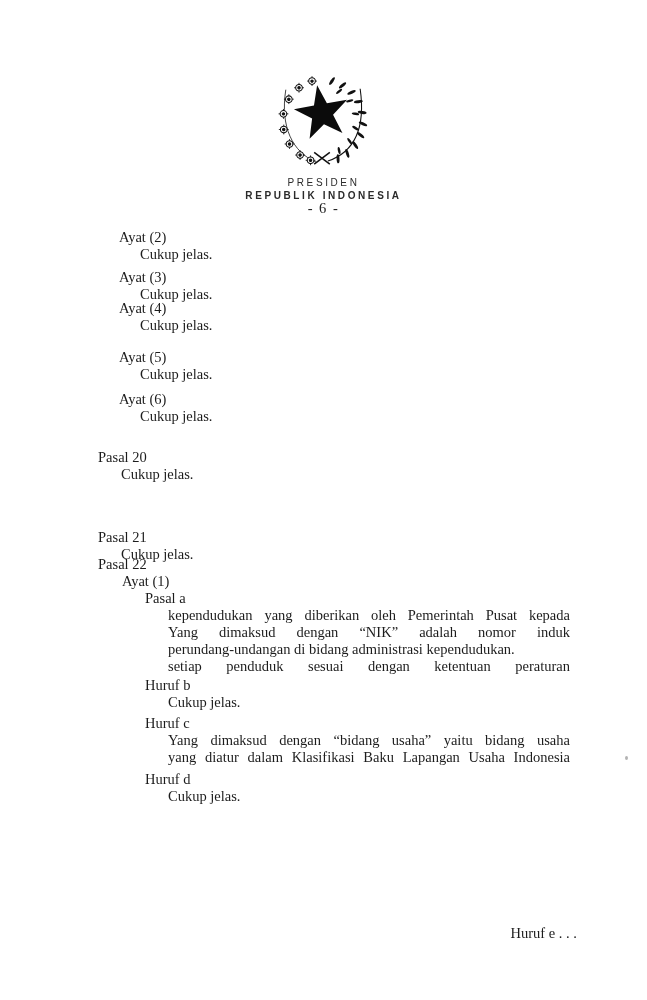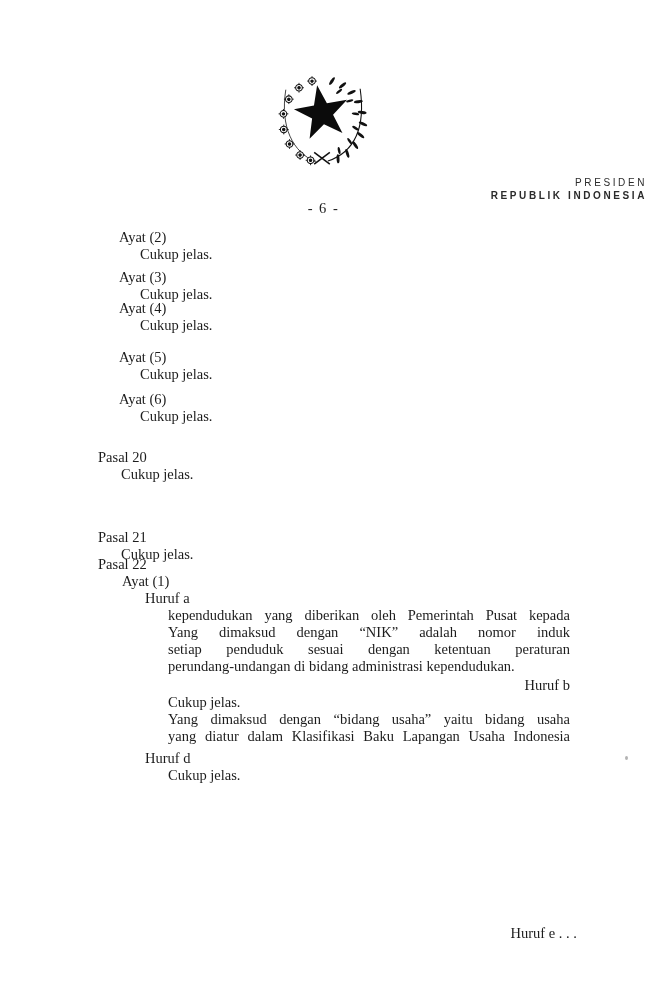--- a/index.html
+++ b/index.html
@@ -9,41 +9,41 @@
     margin:0 auto;
     background:#ffffff;
     font-family:"Liberation Serif", serif;
     font-size:14.5px;
     line-height:17px;
     color:#1c1c1c;
     overflow:hidden;
   }
   .emblem{position:absolute;left:273px;top:76px;width:98px;height:90px;}
   .hdr{
-    position:absolute;left:0;right:0;text-align:right;
+    position:absolute;left:0;right:0;text-align:center;
     font-family:"Liberation Sans", sans-serif;
     font-size:10px;letter-spacing:2.6px;color:#2b2b2b;line-height:12px;
   }
   .hdr1{top:177px;}
   .hdr2{top:190px;font-weight:bold;}
   .pagenum{
     position:absolute;left:0;right:0;top:200px;text-align:center;
     font-size:14.5px;letter-spacing:1.5px;color:#1c1c1c;
   }
   .blk{position:absolute;left:119px;font-family:Liberation Serif, serif;}
   .blk.pasal{left:98px;}
   .ind21{margin-left:21px;}
   .ind23{margin-left:23px;}
   .ind24{margin-left:24px;}
   .ind47{margin-left:47px;}
   .ind70{margin-left:70px;}
   .para{margin-left:70px;width:402px;}
   .jline{text-align:justify;text-align-last:justify;}
   .jline.last{text-align-last:left;}
-  .mt2{margin-top:2px;text-align:right;}
+  .mt2{margin-top:2px;}
   .mt4{margin-top:4px;}
   .mt5{margin-top:5px;}
   .cont{position:absolute;top:897px;right:70px;margin-top:28px;}
   .speck{position:absolute;left:625px;top:756px;width:3px;height:4px;background:#9a9a9a;border-radius:50%;opacity:.75;}
 </style>
 </head>
 <body>
 
 <div class="page">
 
@@ -158,31 +158,32 @@
 
   <div class="blk pasal" style="top:529px">
     <div>Pasal 21</div>
     <div class="ind23">Cukup jelas.</div>
   </div>
 
   <div class="blk pasal" style="top:556px">
     <div>Pasal 22</div>
     <div class="ind24">Ayat (1)</div>
 
-    <div class="ind47">Huruf a</div>
+    <div class="ind47">Pasal a</div>
     <div class="para">
       <div class="jline">kependudukan yang diberikan oleh Pemerintah Pusat kepada</div>
       <div class="jline">Yang dimaksud dengan “NIK” adalah nomor induk</div>
+      <div class="jline last">perundang-undangan di bidang administrasi kependudukan.</div>
       <div class="jline">setiap penduduk sesuai dengan ketentuan peraturan</div>
-      <div class="jline last">perundang-undangan di bidang administrasi kependudukan.</div>
     </div>
 
     <div class="ind47 mt2">Huruf b</div>
     <div class="ind70">Cukup jelas.</div>
 
+    <div class="ind47 mt4">Huruf c</div>
     <div class="para">
       <div class="jline">Yang dimaksud dengan “bidang usaha” yaitu bidang usaha</div>
       <div class="jline">yang diatur dalam Klasifikasi Baku Lapangan Usaha Indonesia</div>
     </div>
 
     <div class="ind47 mt5">Huruf d</div>
     <div class="ind70">Cukup jelas.</div>
   </div>
 
   <div class="cont">Huruf e . . .</div>

